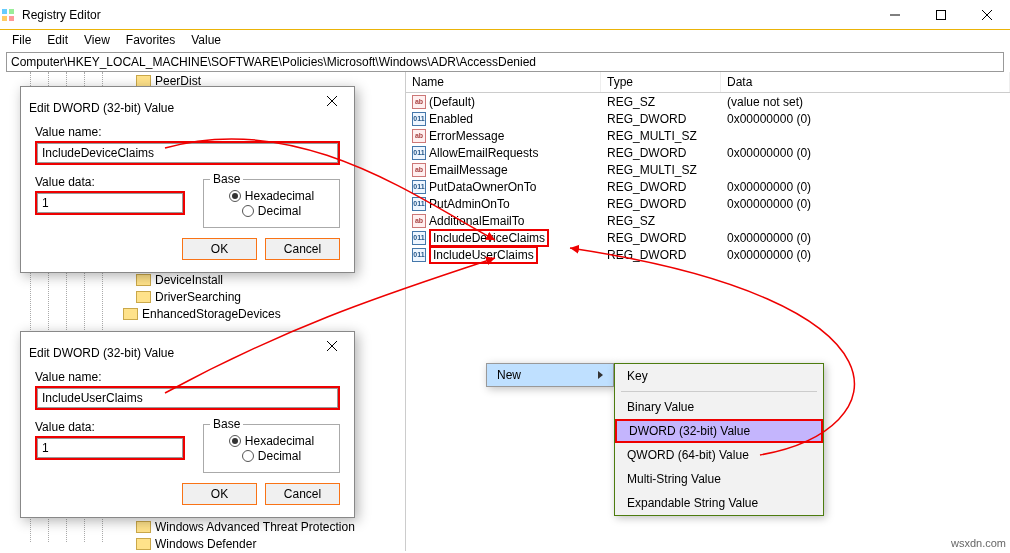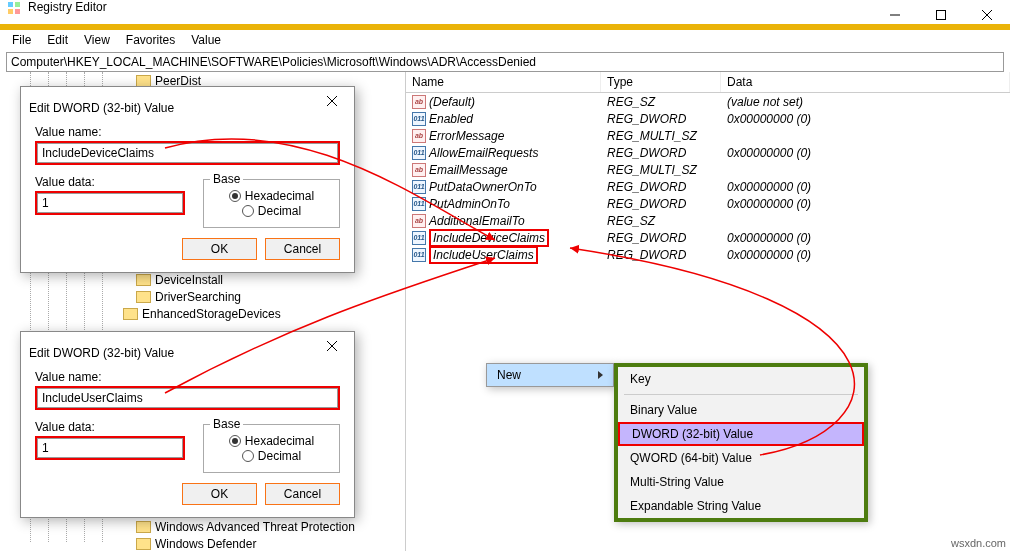--- a/index.html
+++ b/index.html
@@ -1,19 +1,19 @@
 <!DOCTYPE html>
 <html><head>
 <meta charset="utf-8">
 <style>
 * { box-sizing: border-box; font-family: "Segoe UI", Tahoma, sans-serif; font-size: 12px; }
 body { margin: 0; width: 1010px; height: 553px; background: #fff; position: relative; overflow: hidden; }
 
 
-.titlebar { height: 30px; display: flex; padding-left: 6px; border-bottom: 6px solid #eab308; }
+.titlebar { height: 30px; display: flex; align-items: center; border-bottom: 1px solid #eab308; }
 .titlebar .icon { width: 16px; height: 16px; margin-right: 6px; display: inline-flex; align-items: center; justify-content: center; }
 .titlebar .title { flex: 1; }
 .win-controls { display: flex; }
 .win-btn { width: 46px; height: 30px; display: flex; align-items: center; justify-content: center; }
 
 
 .menubar { display: flex; padding: 0 4px; height: 20px; align-items: center; }
 .menubar .menu-item { padding: 1px 8px; }
 
 
@@ -25,21 +25,21 @@
 .right-pane { flex: 1; display: flex; flex-direction: column; }
 
 
 .list-header { display: flex; border-bottom: 1px solid #ccc; }
 .list-header .col, .list-row .col { padding: 3px 6px; }
 .col-name { width: 195px; }
 .col-type { width: 120px; }
 .col-data { flex: 1; }
 .list-header .col { border-right: 1px solid #eee; }
 
-.list-body { position: relative; font-style: italic; }
+.list-body { position: relative; }
 .list-row { display: flex; align-items: center; height: 17px; }
 .list-row .col-name { display: flex; align-items: center; gap: 3px; padding: 0 6px; }
 .val-icon { width: 14px; height: 14px; display: inline-flex; align-items: center; justify-content: center; }
 .ab-icon { border: 1px solid #c77; background: #fff0f0; color: #a44; font-size: 7px; font-weight: bold; line-height: 1; padding: 1px; }
 .num-icon { border: 1px solid #47a; background: #eef6ff; color: #258; font-size: 7px; font-weight: bold; line-height: 1; padding: 1px; }
 .redbox { border: 2px solid #e00; }
 
 
 .tree-scrap { position: absolute; left: 52px; font-size: 12px; color: #000; display: flex; align-items: center; gap: 4px; margin-left: 26px; }
 .tree-scrap .folder-icon { width: 15px; height: 12px; background: #ffe28a; border: 1px solid #caa84a; }
@@ -60,21 +60,21 @@
 .dialog .radio.checked::after { content: ""; width: 6px; height: 6px; background: #333; border-radius: 50%; }
 .dialog .btns { display: flex; justify-content: flex-end; gap: 8px; margin-top: 10px; }
 .dialog .btn { width: 75px; height: 22px; border: 1px solid #f97316; background: #f0f0f0; display: flex; align-items: center; justify-content: center; }
 .val-data-wrap { width: 150px; }
 
 
 .ctx-parent { position: absolute; background: #f2f2f2; border: 1px solid #999; width: 128px; box-shadow: 2px 2px 8px rgba(0,0,0,.25); }
 .ctx-parent .ctx-item { height: 22px; display: flex; align-items: center; padding: 0 10px; justify-content: space-between; }
 .ctx-parent .ctx-item.selected { background: #bfe0ff; }
 
-.ctx-sub { position: absolute; background: #f2f2f2; border: 4px solid #4d7c0f; width: 254px; box-shadow: 2px 2px 8px rgba(0,0,0,.25); }
+.ctx-sub { position: absolute; background: #f2f2f2; border: 1px solid #4d7c0f; width: 210px; box-shadow: 2px 2px 8px rgba(0,0,0,.25); }
 .ctx-sub .ctx-item { height: 24px; display: flex; align-items: center; padding: 0 12px; }
 .ctx-sub .ctx-item.hov { background: #c4b5fd; }
 .ctx-sep { height: 1px; background: #ccc; margin: 3px 6px; }
 
 .arrow-right { width: 0; height: 0; border-top: 4px solid transparent; border-bottom: 4px solid transparent; border-left: 5px solid #333; }
 
 .watermark { position: absolute; right: 4px; bottom: 4px; font-size: 11px; color: #666; }
 
 svg.annot { position: absolute; top: 0; left: 0; width: 1010px; height: 553px; pointer-events: none; }
 </style>

